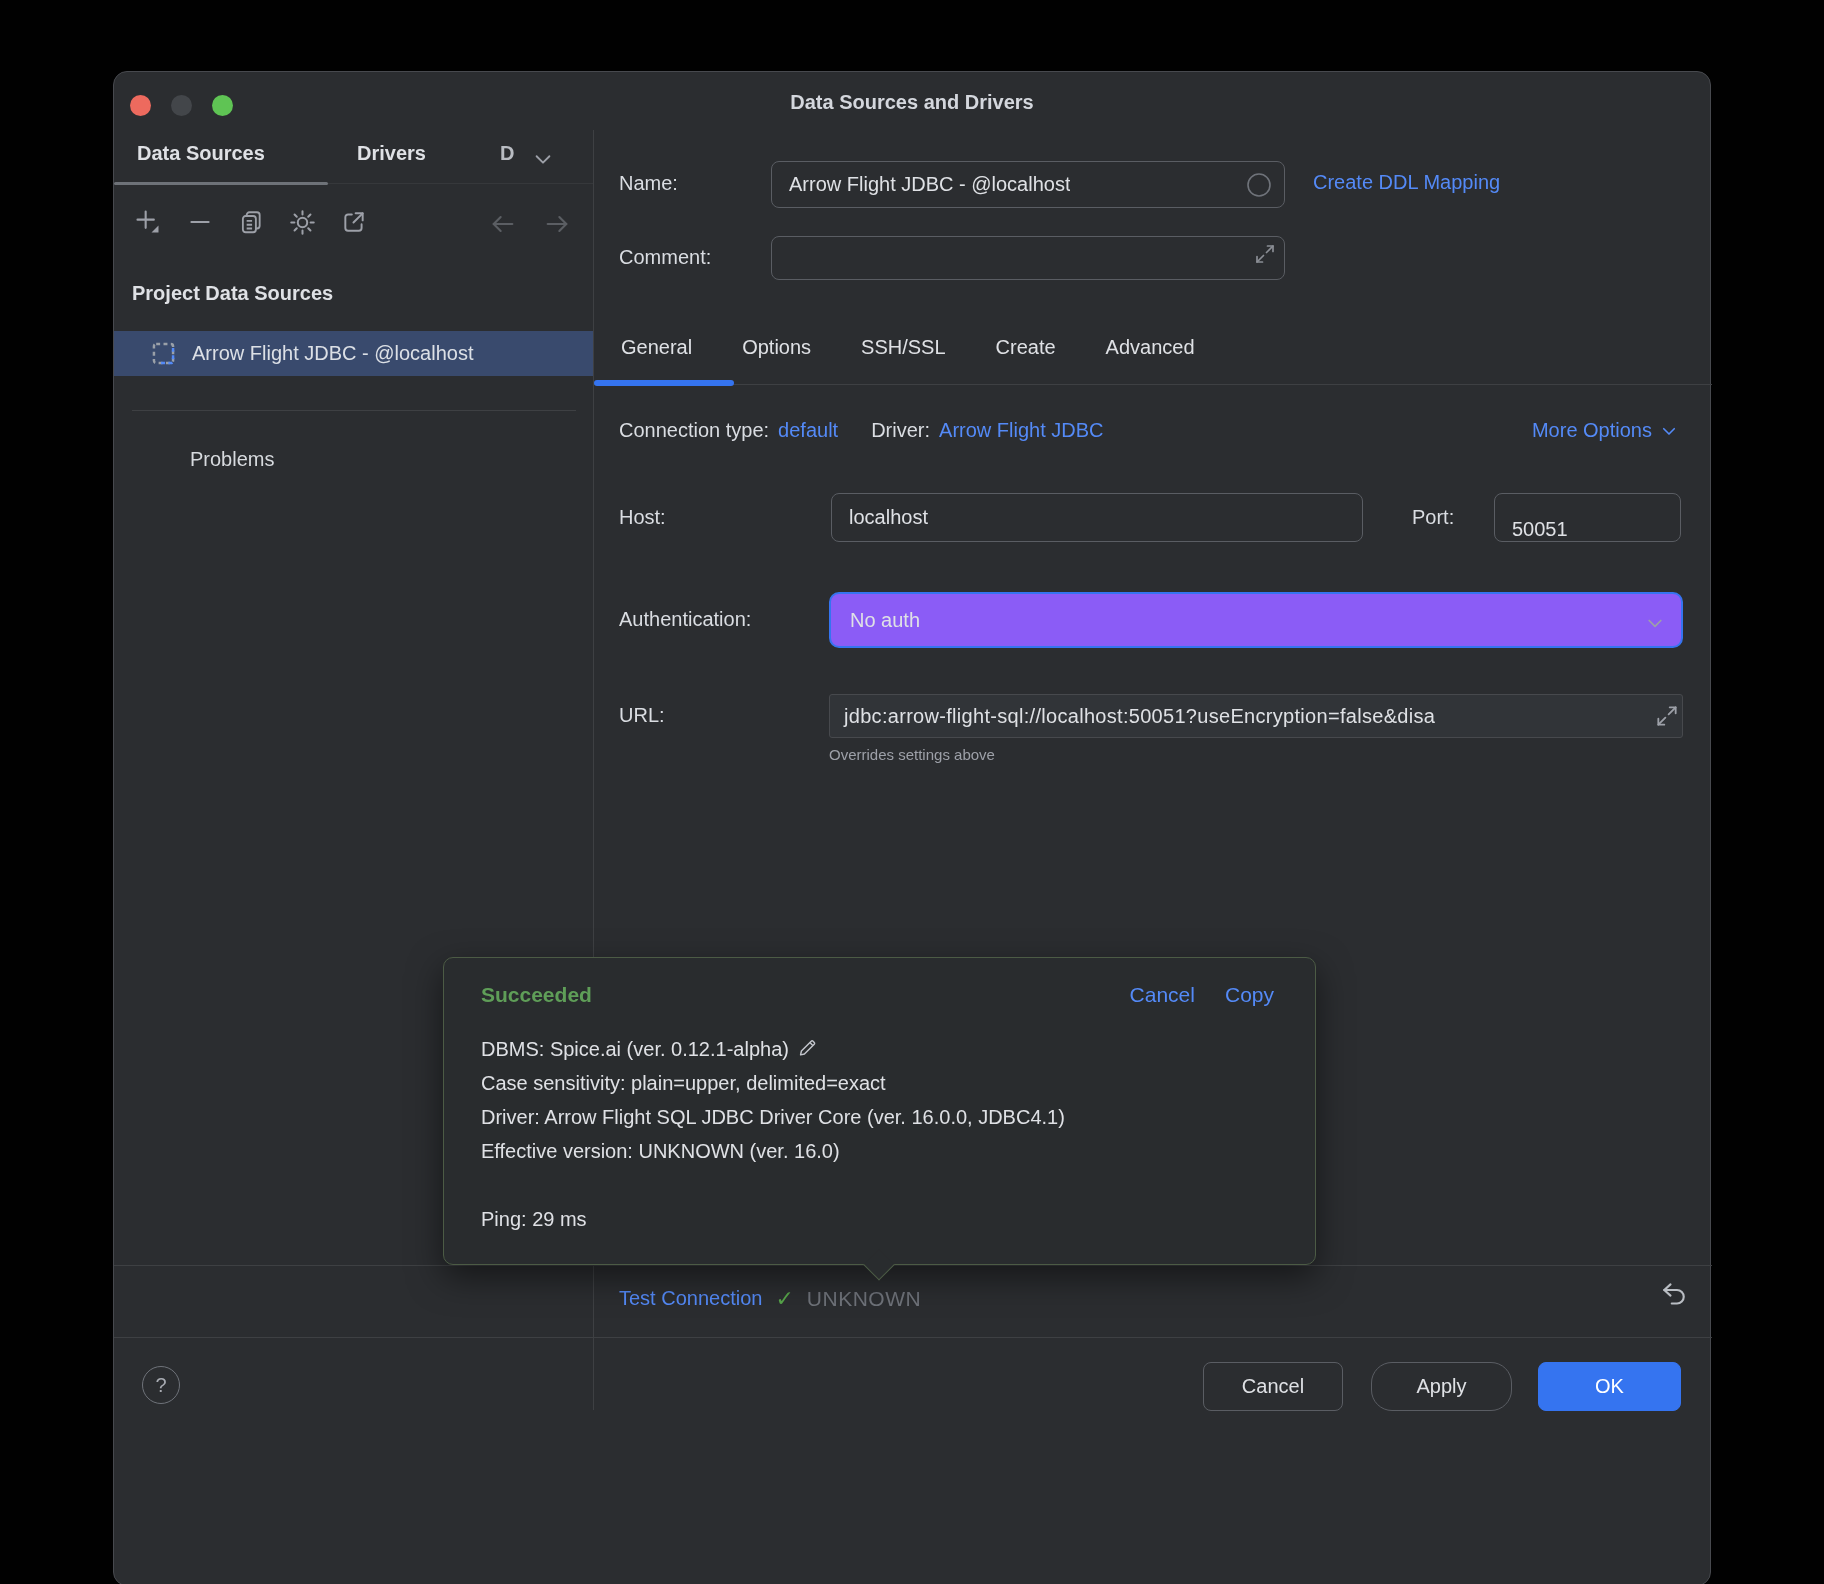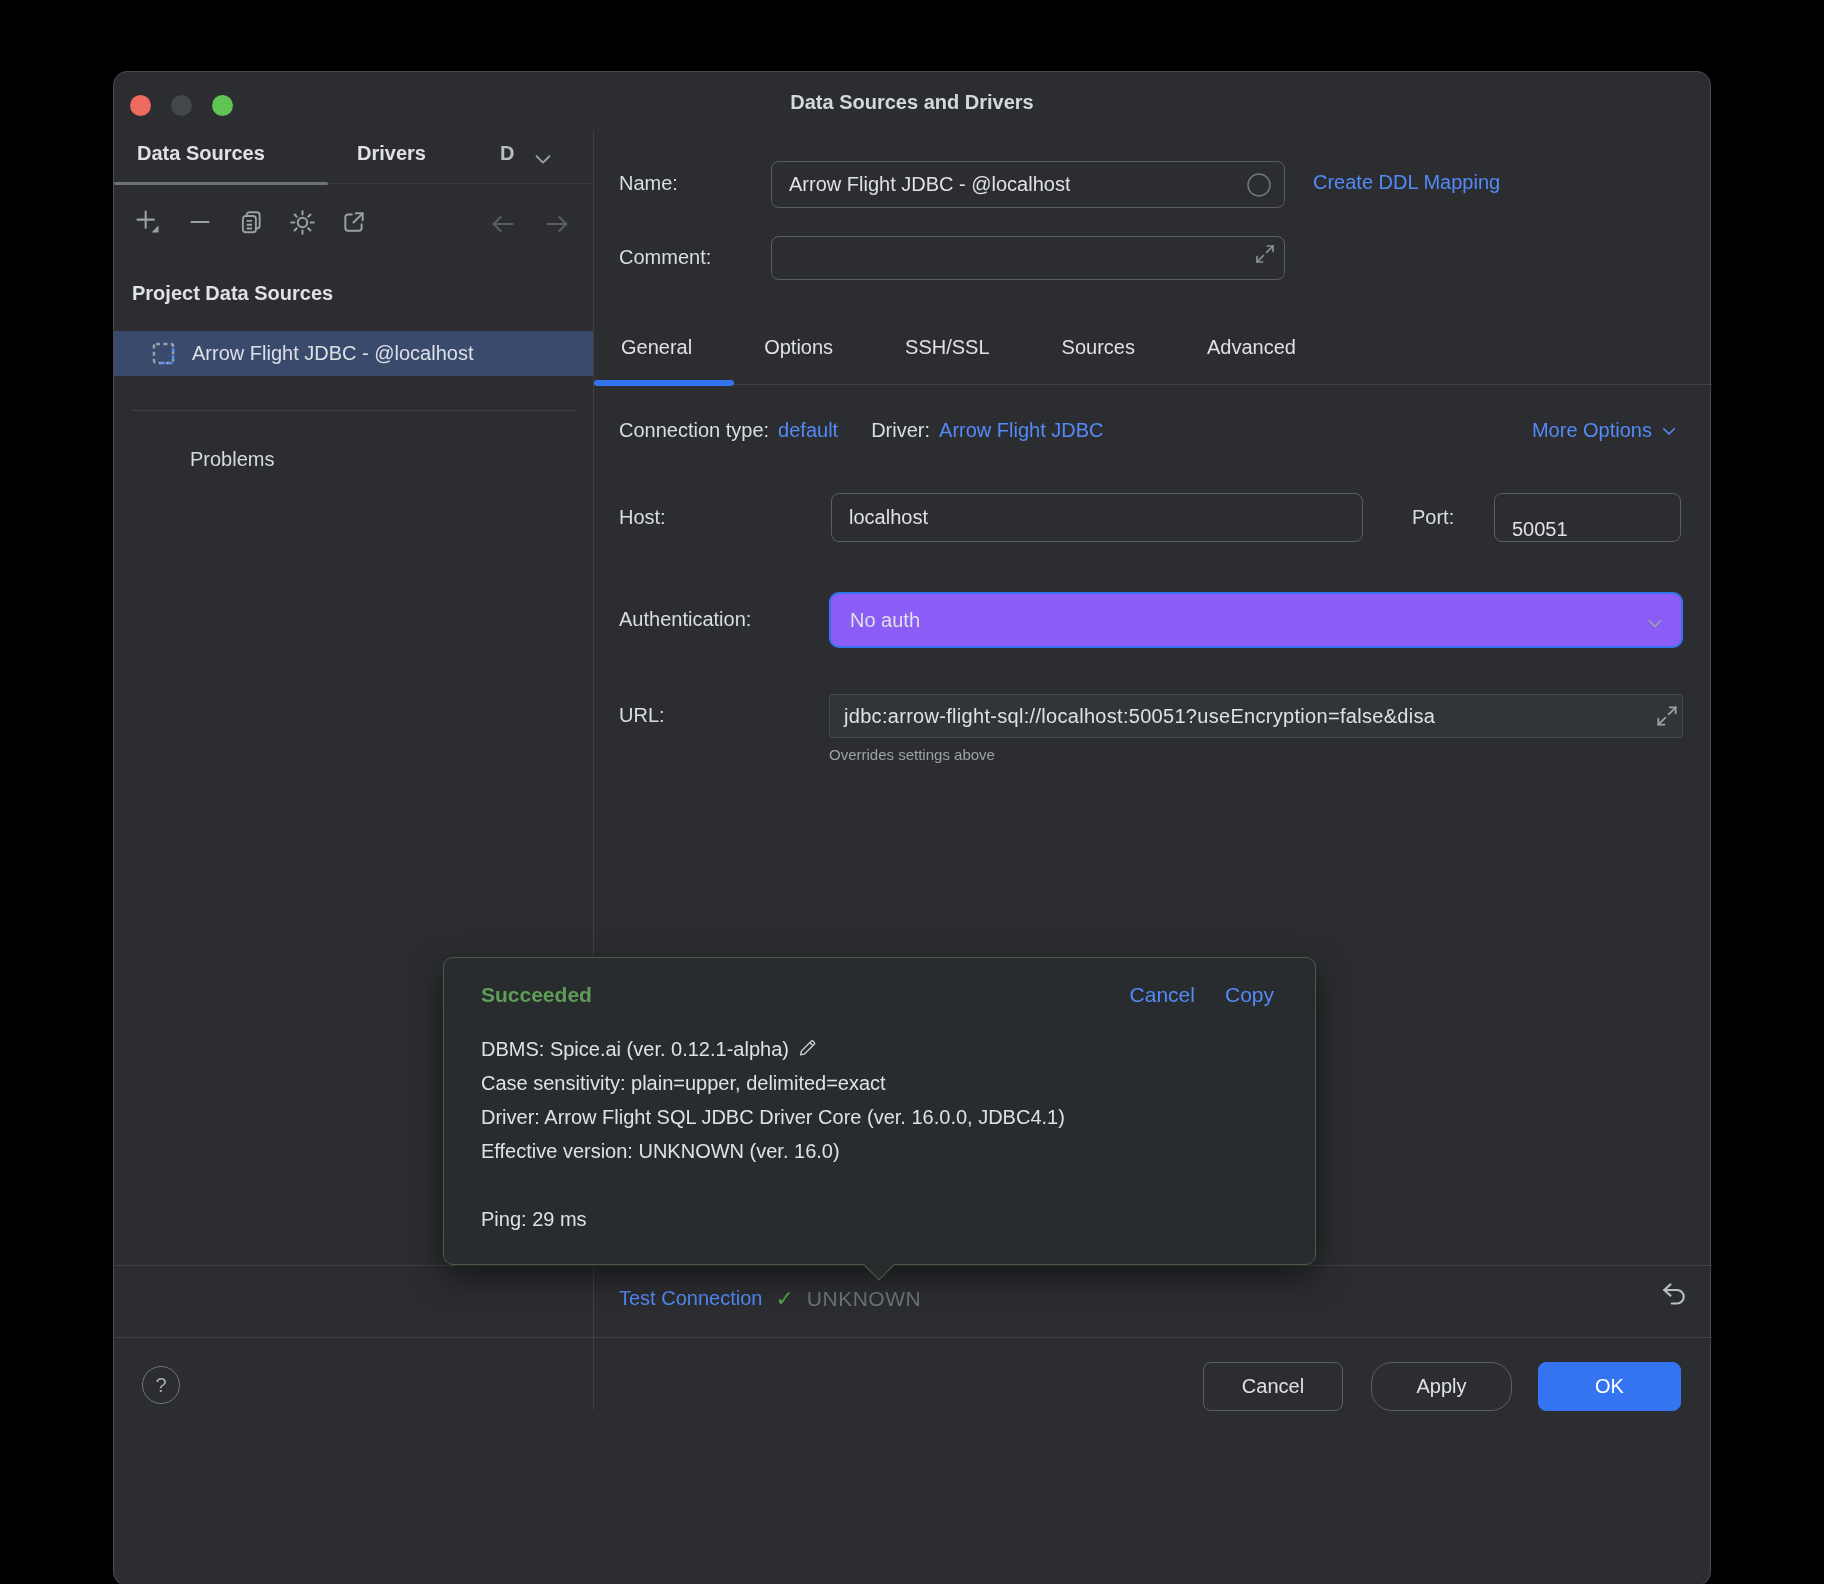--- a/index.html
+++ b/index.html
@@ -37,21 +37,21 @@
   
   .label{ position:absolute; font-size:20px; color:#dadde2; }
   .field{ position:absolute; border:1px solid #5a5d63; border-radius:8px; background:#2b2d30; display:flex; align-items:center; font-size:20px; color:#dfe1e5; }
   .field .val{ padding-left:17px; white-space:nowrap; overflow:hidden; }
   .link{ color:#548af7; font-size:20px; cursor:pointer; white-space:nowrap; }
   .name-field{ left:657px; top:89px; width:514px; height:47px; }
   .name-circle{ position:absolute; right:12px; top:10px; }
   .ddl-link{ position:absolute; left:1199px; top:99px; }
   .comment-field{ left:657px; top:164px; width:514px; height:44px; }
   .comment-expand{ position:absolute; right:7px; top:5px; }
-  .tabs-row{ position:absolute; left:507px; top:264px; display:flex; gap:72px; }
+  .tabs-row{ position:absolute; left:507px; top:264px; display:flex; gap:50px; }
   .tab-item{ font-size:20px; color:#dfe1e5; cursor:default; }
   .tabs-sep{ position:absolute; left:480px; top:312px; width:1118px; height:1px; background:#3e4043; }
   .tab-active-bar{ position:absolute; left:480px; top:308px; width:140px; height:6px; background:#3574f0; border-radius:3px; }
   .conn-row{ position:absolute; left:505px; top:347px; display:flex; gap:9px; font-size:20px; }
   .conn-row .plain{ color:#dadde2; }
   .more-options{ position:absolute; right:32px; top:347px; display:flex; gap:8px; align-items:center; }
   .host-field{ left:717px; top:421px; width:532px; height:49px; }
   .port-field{ left:1380px; top:421px; width:187px; height:49px;align-items:flex-end; }
   .auth-select{ position:absolute; left:715px; top:520px; width:854px; height:56px; border:2px solid #3574f0; border-radius:10px; background:#8b5cf6; display:flex; align-items:center; font-size:20px; }
   .auth-select .val{ padding-left:19px; }
@@ -199,21 +199,21 @@
           <path d="M9.5 20H4v-5.5"></path>
           <path d="M4 20l6.5-6.5"></path>
         </svg>
     </span>
   </div>
 
   <div class="tabs-row">
     <span class="tab-item">General</span>
     <span class="tab-item">Options</span>
     <span class="tab-item">SSH/SSL</span>
-    <span class="tab-item">Sources</span>
+    <span class="tab-item">Create</span>
     <span class="tab-item">Advanced</span>
   </div>
   <div class="tabs-sep"></div>
   <div class="tab-active-bar"></div>
 
   <div class="conn-row">
     <span class="plain">Connection type:</span>
     <span class="link">default</span>
     <span class="plain" style="margin-left:24px;">Driver:</span>
     <span class="link">Arrow Flight JDBC</span>

